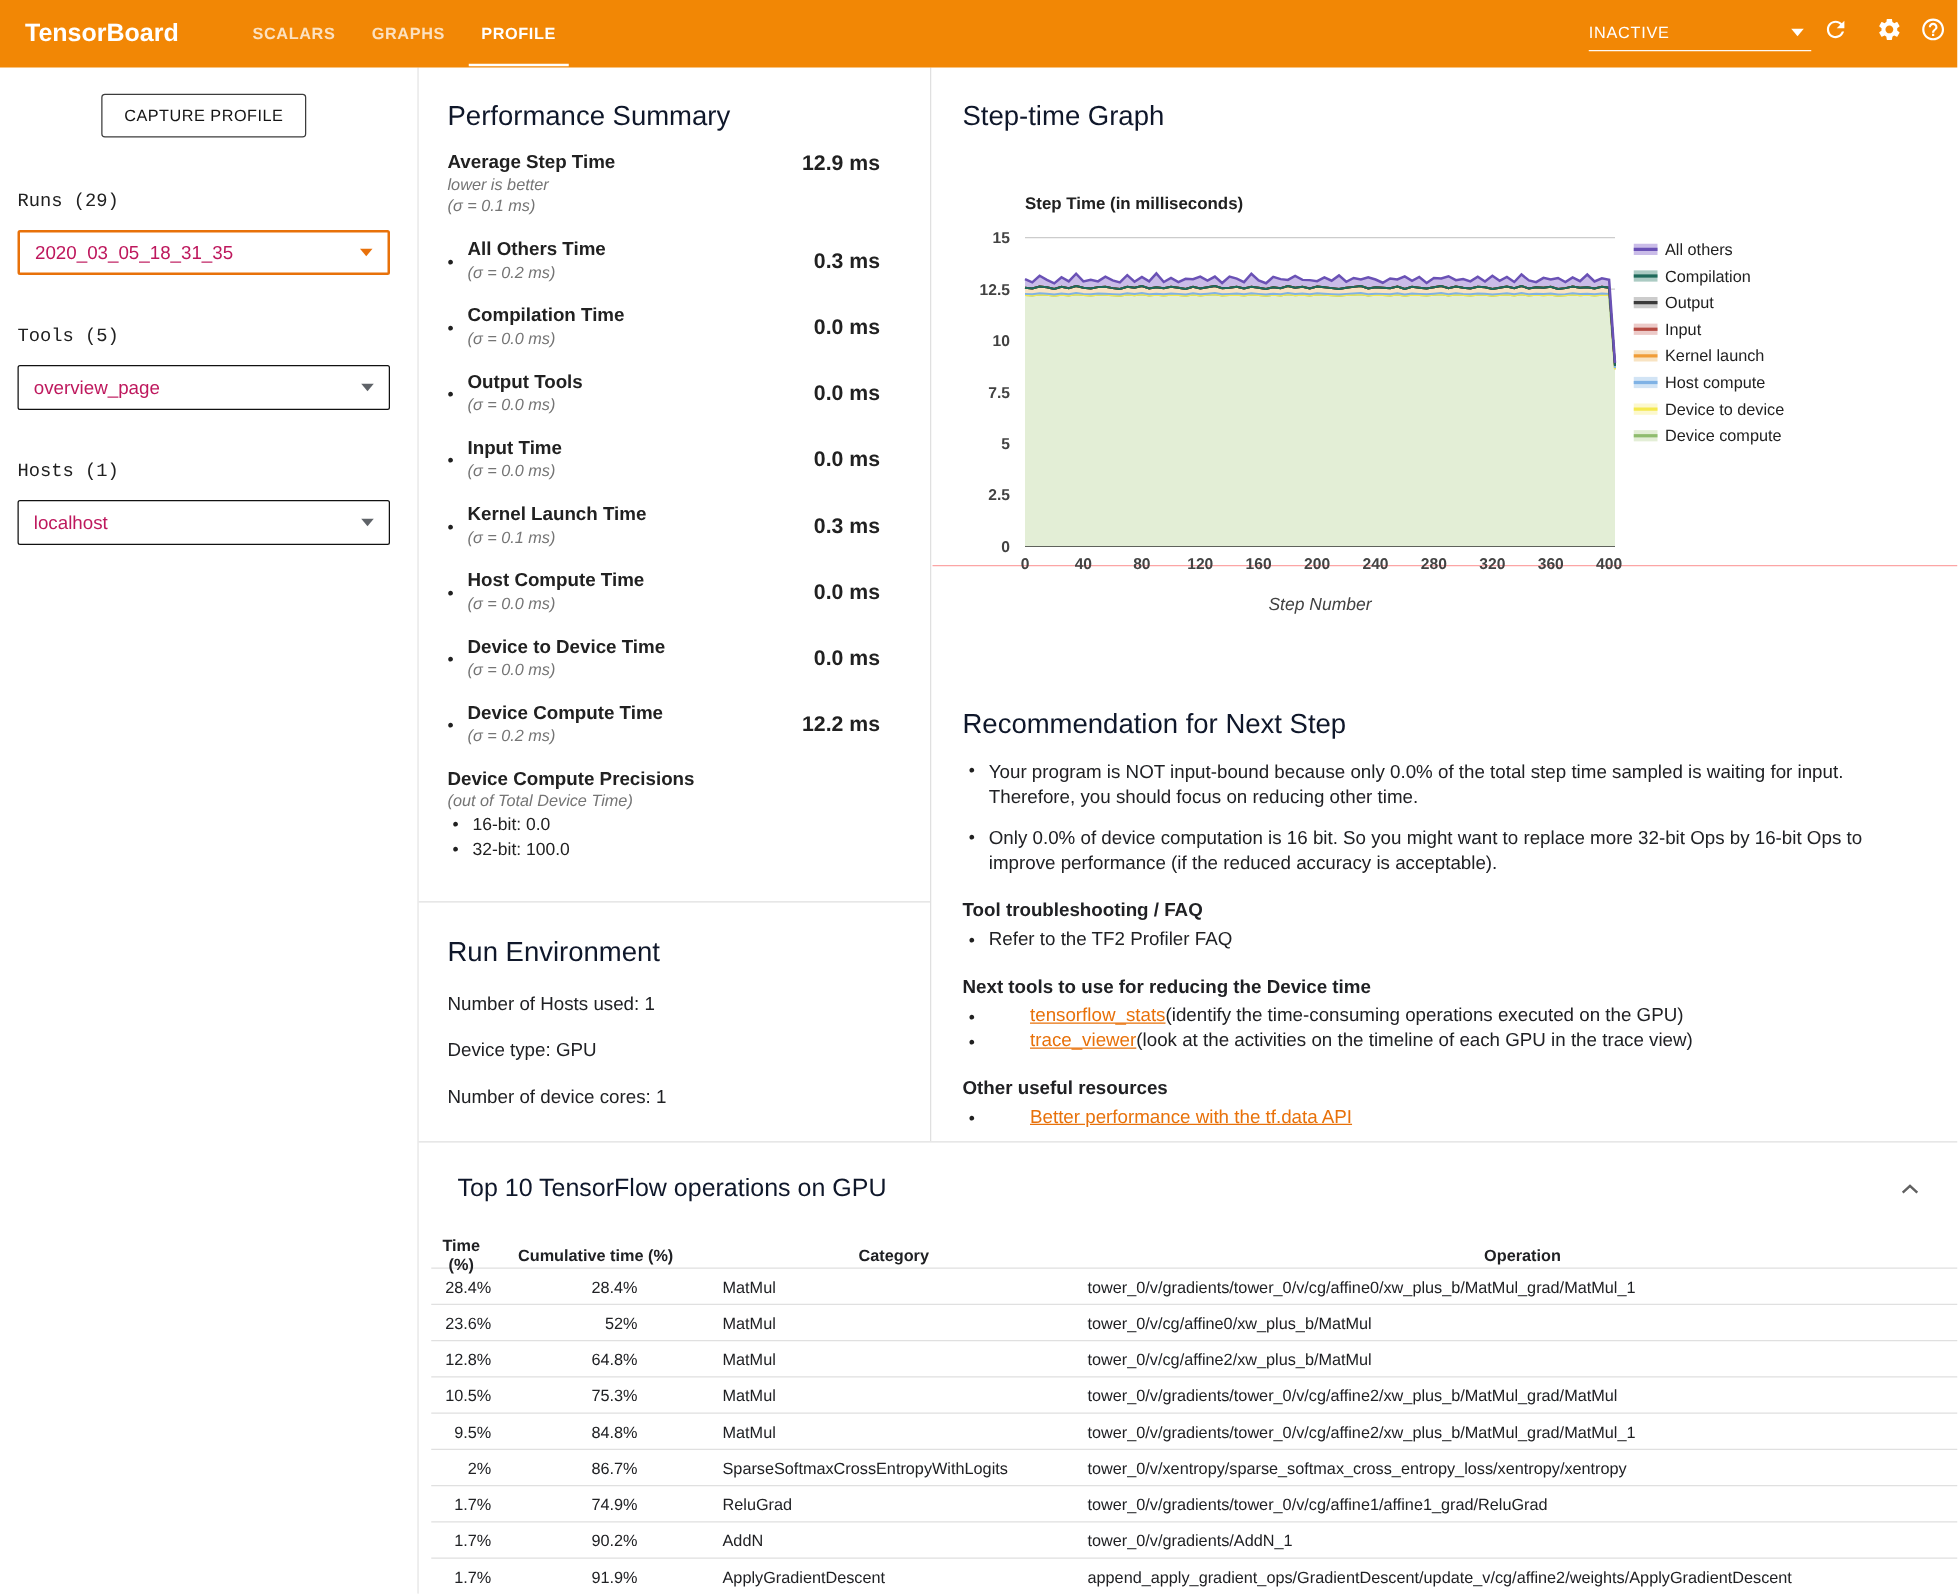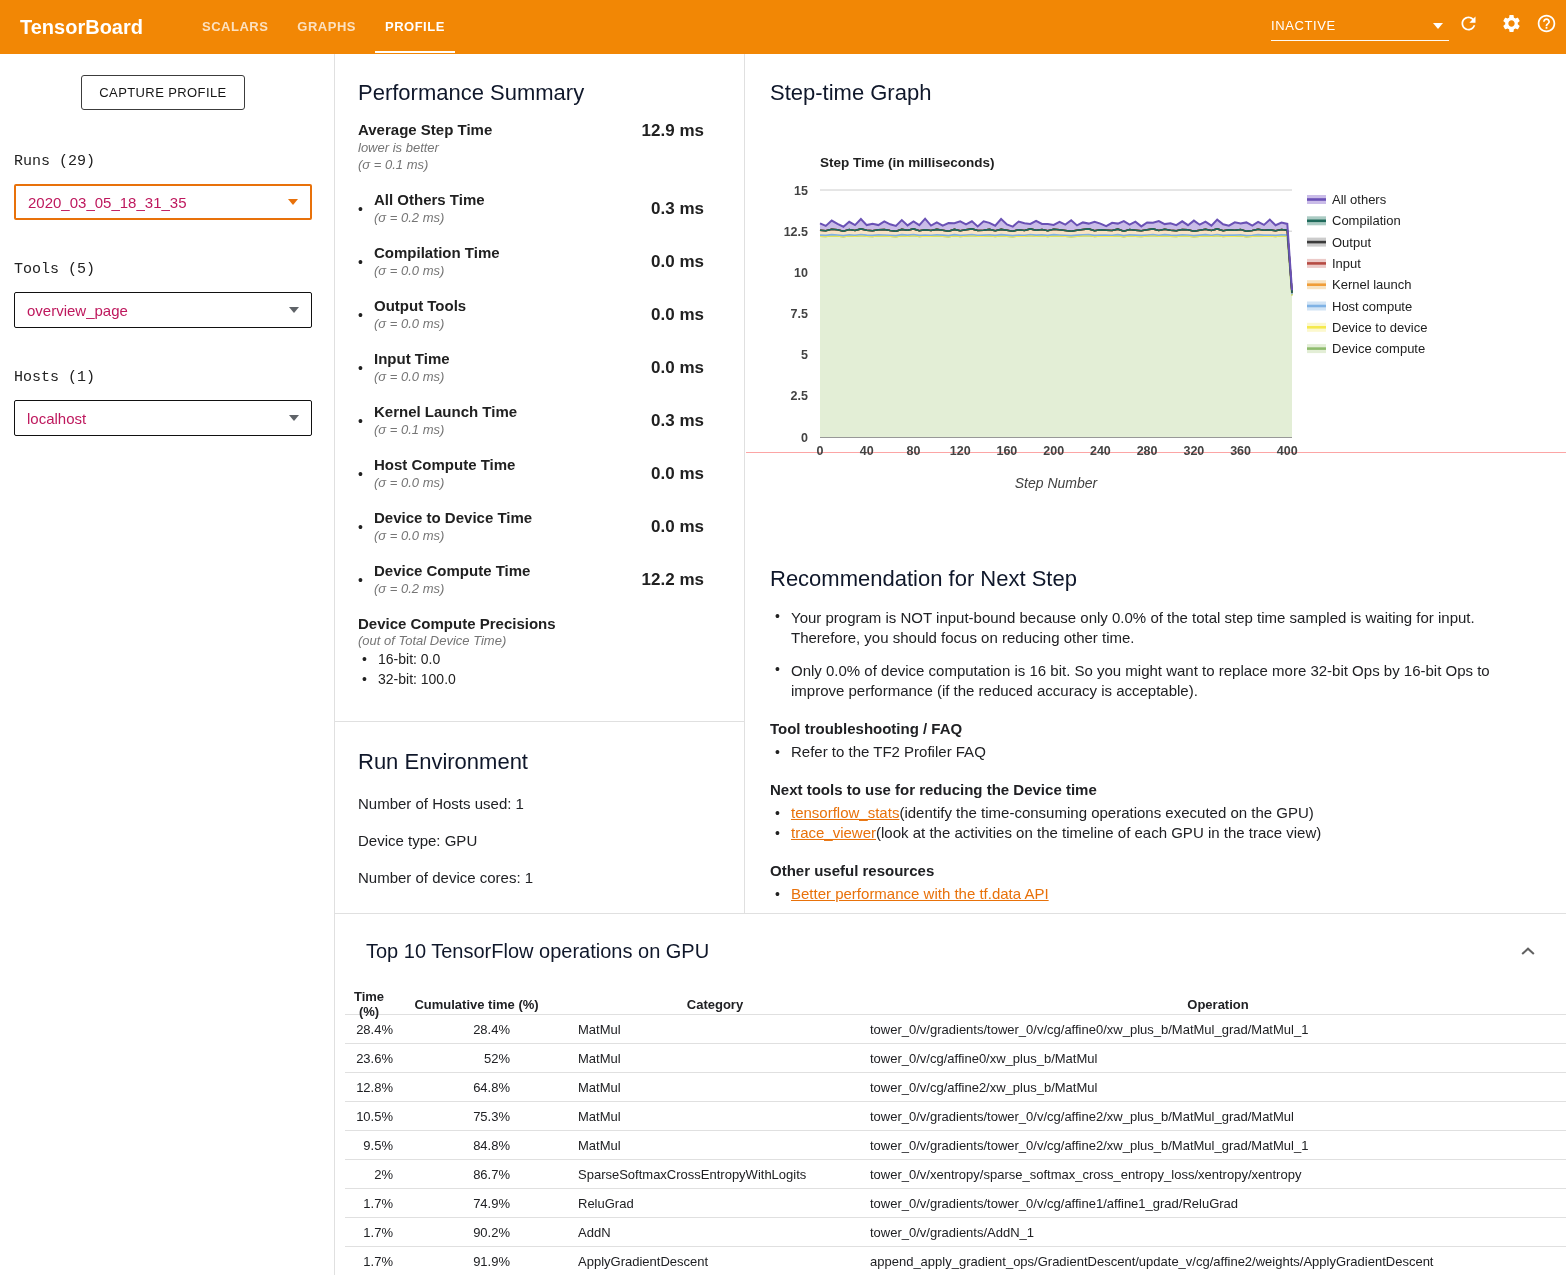--- a/index.html
+++ b/index.html
@@ -72,21 +72,21 @@
 
   
   .reco { position:absolute; left:0; top:485px; width:100%; padding:27px 30px 0 24px; }
   .reco-bullets { margin-top:16px; }
   .reco-li { display:flex; margin-bottom:13px; }
   .reco-li .bullet { width:21px; padding-left:5px; }
   .reco-li .txt { flex:1; font-size:15px; line-height:20px; color:#202124; max-width:748px; }
   .sub-head { font-size:15px; font-weight:bold; color:#202124; margin-top:19px; margin-bottom:5px; }
   .link-li { display:flex; font-size:15px; line-height:20px; color:#202124; }
   .link-li .bullet { width:21px; padding-left:5px; }
-  a.olink { color:#e8710a; text-decoration:underline; cursor:pointer; }
+  a.olink { color:#e8710a; text-decoration:underline; cursor:pointer;margin-left:33px; }
 
   
   .bottom-card { position:absolute; left:335px; top:913px; width:1231px; height:362px; border-top:1px solid #e0e0e0; background:#fff; }
   .bottom-card .section-title { position:absolute; left:31px; top:26px; font-size:20px; }
   .collapse-btn { position:absolute; right:28px; top:28px; width:20px; height:20px; cursor:pointer; }
   .ops-table { position:absolute; left:10px; top:75px; width:1221px; font-size:13px; color:#202124; }
   .t-row { display:grid; grid-template-columns:48px 167px 310px 1fr; height:29px; align-items:center;
     border-bottom:1px solid #e0e0e0; }
   .t-head { height:26px; font-weight:bold; }
   .t-head .c { text-align:center; }

